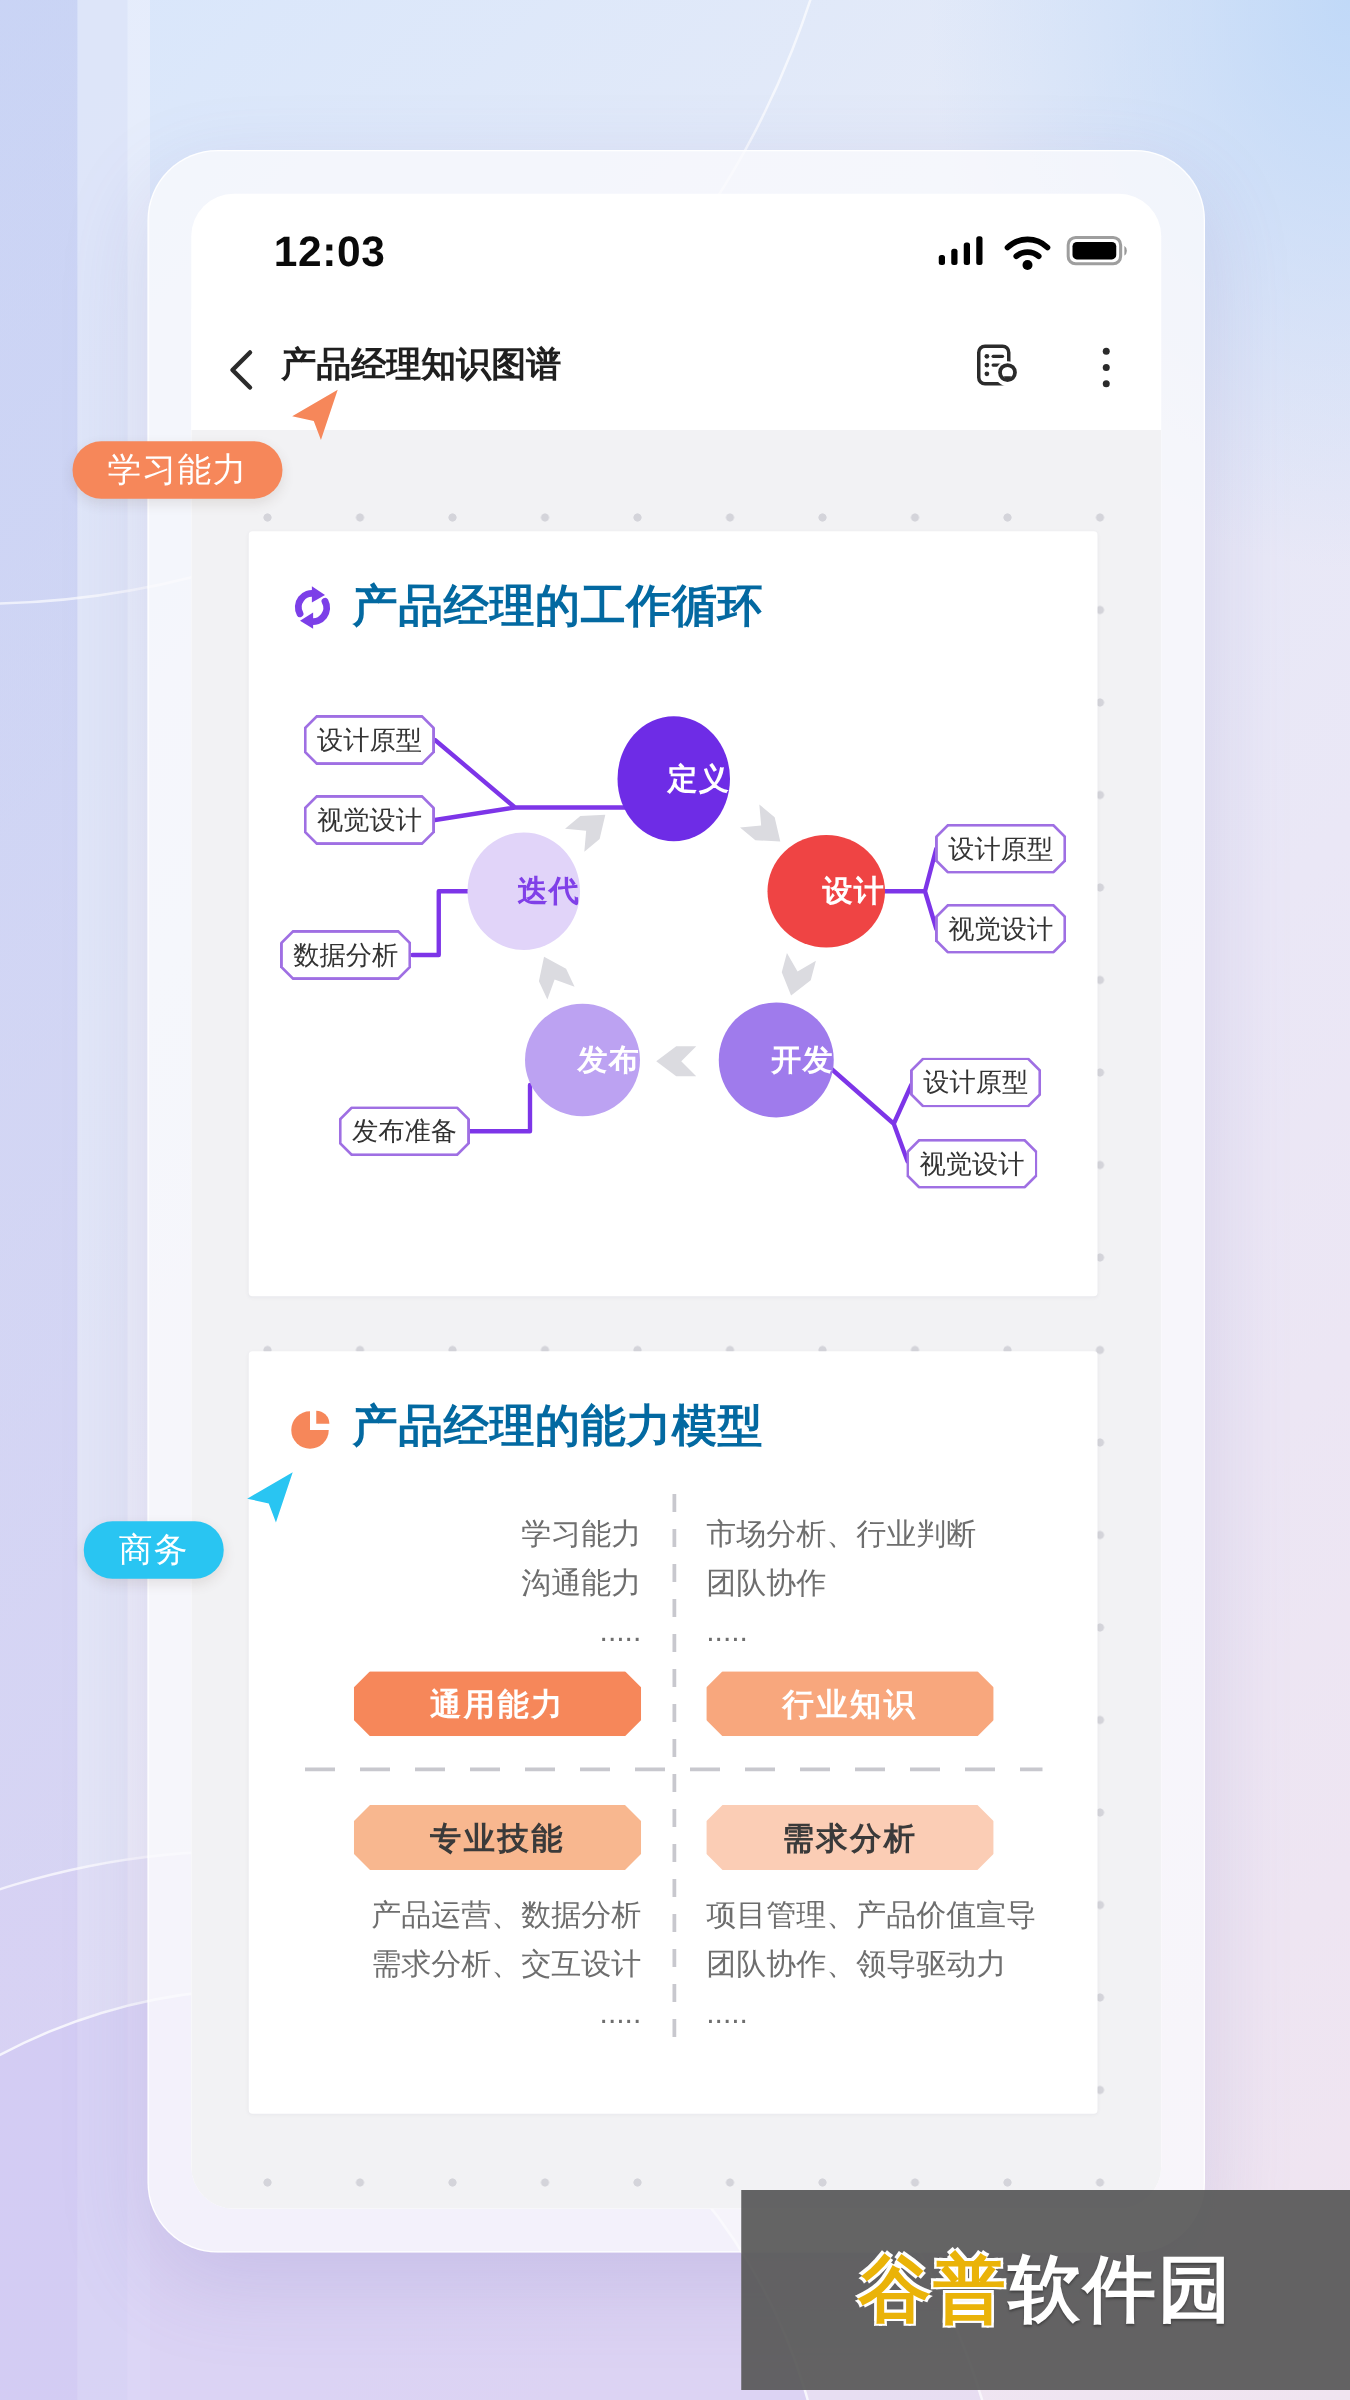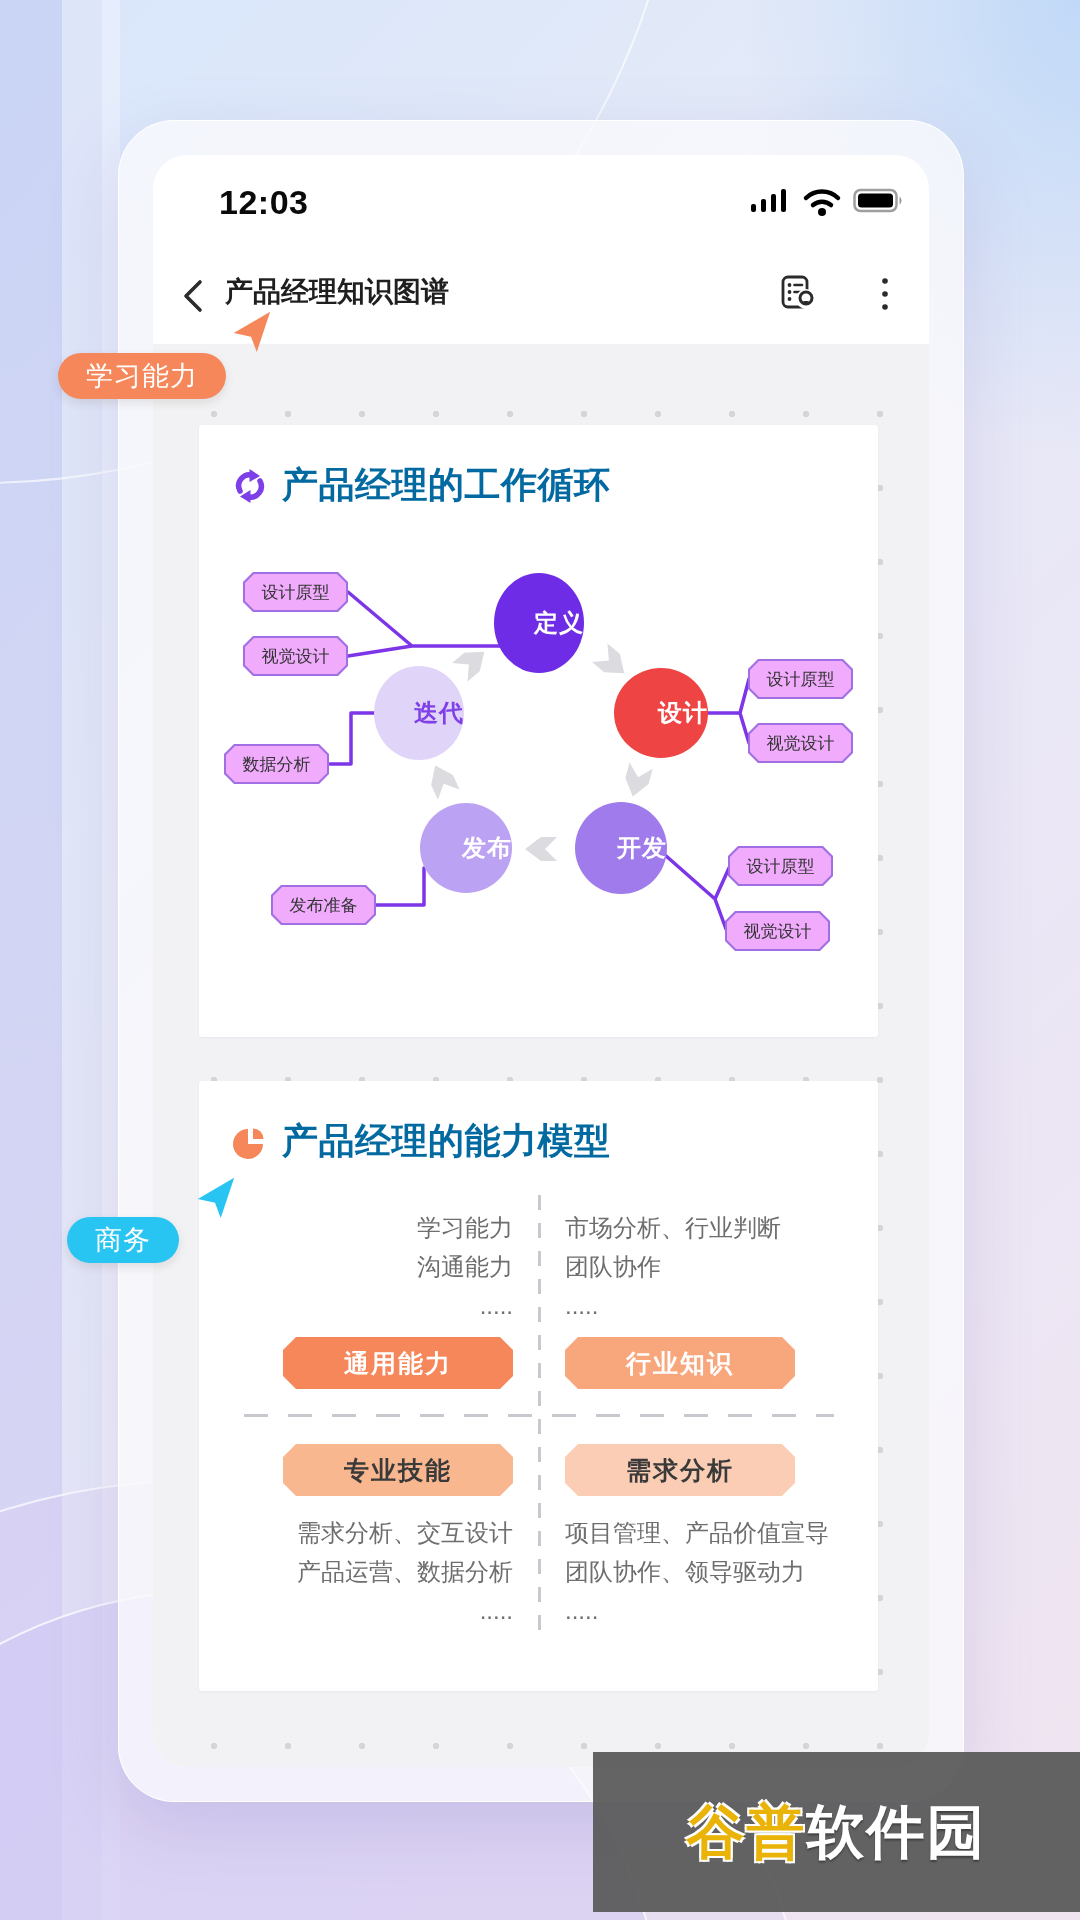--- a/index.html
+++ b/index.html
@@ -52,22 +52,22 @@
   .node{position:absolute;border-radius:50%;display:flex;align-items:center;justify-content:flex-end;
     font-size:24px;font-weight:700;color:#fff;letter-spacing:1px;}
   .node-define {left:295px;top:148px;width:90px;height:100px;background:#6E2CE6;}
   .node-design {left:415px;top:243px;width:94px;height:90px; background:#ef4444;}
   .node-develop{left:376px;top:377px;width:92px;height:92px; background:#9F7BEC;}
   .node-release{left:221px;top:378px;width:92px;height:90px; background:#BCA2F2;}
   .node-iterate{left:175px;top:241px;width:90px;height:94px; background:#E1D4F9;color:#8040E8;}
 
   .olabel{position:absolute;width:105px;height:40px;background:#9F6FE3;
     clip-path:polygon(10px 0,calc(100% - 10px) 0,100% 10px,100% calc(100% - 10px),calc(100% - 10px) 100%,10px 100%,0 calc(100% - 10px),0 10px);}
-  .olabel-in{position:absolute;inset:2px;background:#f0abfc;display:flex;align-items:center;justify-content:center;
-    font-size:17px;color:#333;
+  .olabel-in{position:absolute;inset:2px;background:#ffffff;display:flex;align-items:center;justify-content:center;
+    font-size:21px;color:#333;
     clip-path:polygon(9px 0,calc(100% - 9px) 0,100% 9px,100% calc(100% - 9px),calc(100% - 9px) 100%,9px 100%,0 calc(100% - 9px),0 9px);}
   .ol-1{left:44px;top:147px;} .ol-2{left:44px;top:211px;} .ol-3{left:25px;top:319px;} .ol-4{left:72px;top:460px;}
   .ol-5{left:549px;top:234px;}.ol-6{left:549px;top:298px;}.ol-7{left:529px;top:421px;}.ol-8{left:526px;top:486px;}
 
   
   .vdash{position:absolute;left:339px;top:114px;width:3px;height:444px;
     background:repeating-linear-gradient(180deg,#C8C8CE 0 15px,rgba(0,0,0,0) 15px 28px);}
   .hdash{position:absolute;left:45px;top:333px;width:590px;height:3px;
     background:repeating-linear-gradient(90deg,#C8C8CE 0 24px,rgba(0,0,0,0) 24px 44px);}
   .qtext{position:absolute;font-size:24px;color:#6E6E6E;line-height:39px;}
@@ -258,22 +258,22 @@
           <div>团队协作</div>
           <div>.....</div>
         </div>
 
         <div class="qbtn qb-1">通用能力</div>
         <div class="qbtn qb-2">行业知识</div>
         <div class="qbtn qb-3">专业技能</div>
         <div class="qbtn qb-4">需求分析</div>
 
         <div class="qtext qt-bl">
+          <div>产品运营、数据分析</div>
           <div>需求分析、交互设计</div>
-          <div>产品运营、数据分析</div>
           <div>.....</div>
         </div>
         <div class="qtext qt-br">
           <div>项目管理、产品价值宣导</div>
           <div>团队协作、领导驱动力</div>
           <div>.....</div>
         </div>
       </div>
 
     </div>

